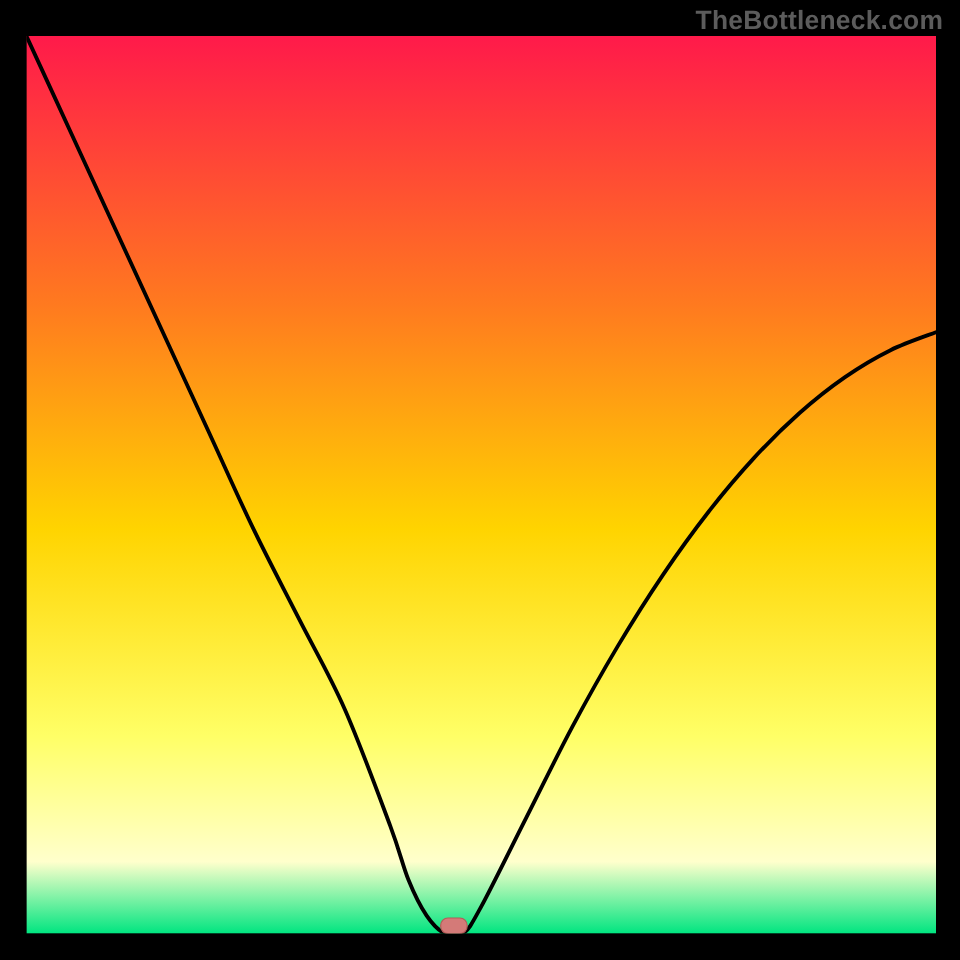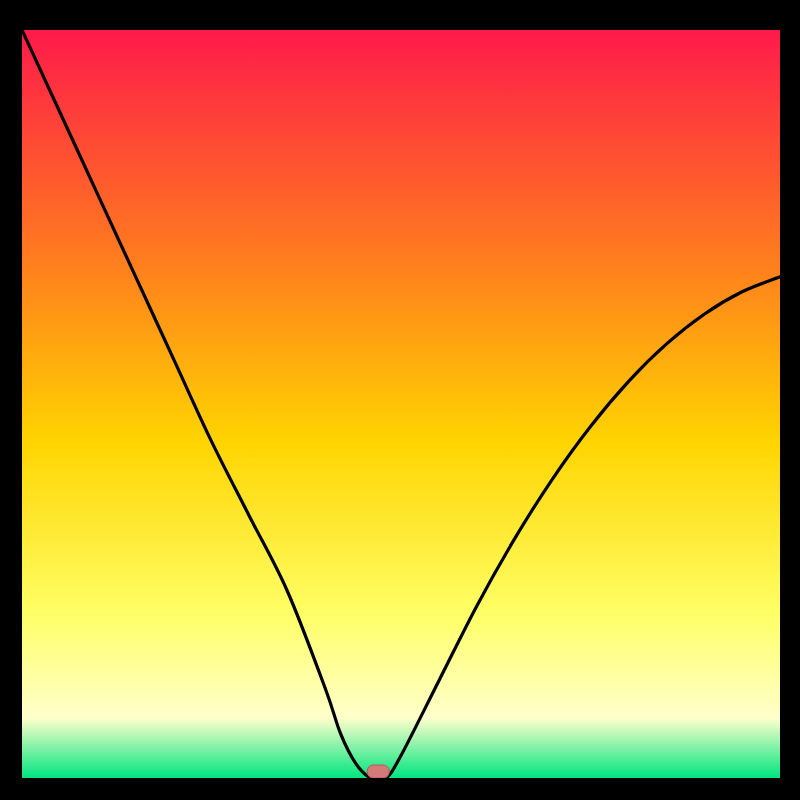--- a/index.html
+++ b/index.html
@@ -33,20 +33,21 @@
     top: 30px;
     width: 758px;
     height: 748px;
   }
   svg { display: block; }
 </style>
 </head>
 <body>
 
 <div class="frame">
+  <div class="watermark">TheBottleneck.com</div>
 
   <div class="plot">
     <svg id="chart-svg" viewBox="0 0 758 748" width="758" height="748">
       <defs>
         <linearGradient id="bg-grad" x1="0" y1="0" x2="0" y2="1">
           <stop id="g0" offset="0%" stop-color="#ff1a4a"></stop>
           <stop id="g1" offset="30%" stop-color="#ff7a1f"></stop>
           <stop id="g2" offset="55%" stop-color="#ffd400"></stop>
           <stop id="g3" offset="78%" stop-color="#ffff66"></stop>
           <stop id="g4" offset="92%" stop-color="#ffffcc"></stop>

